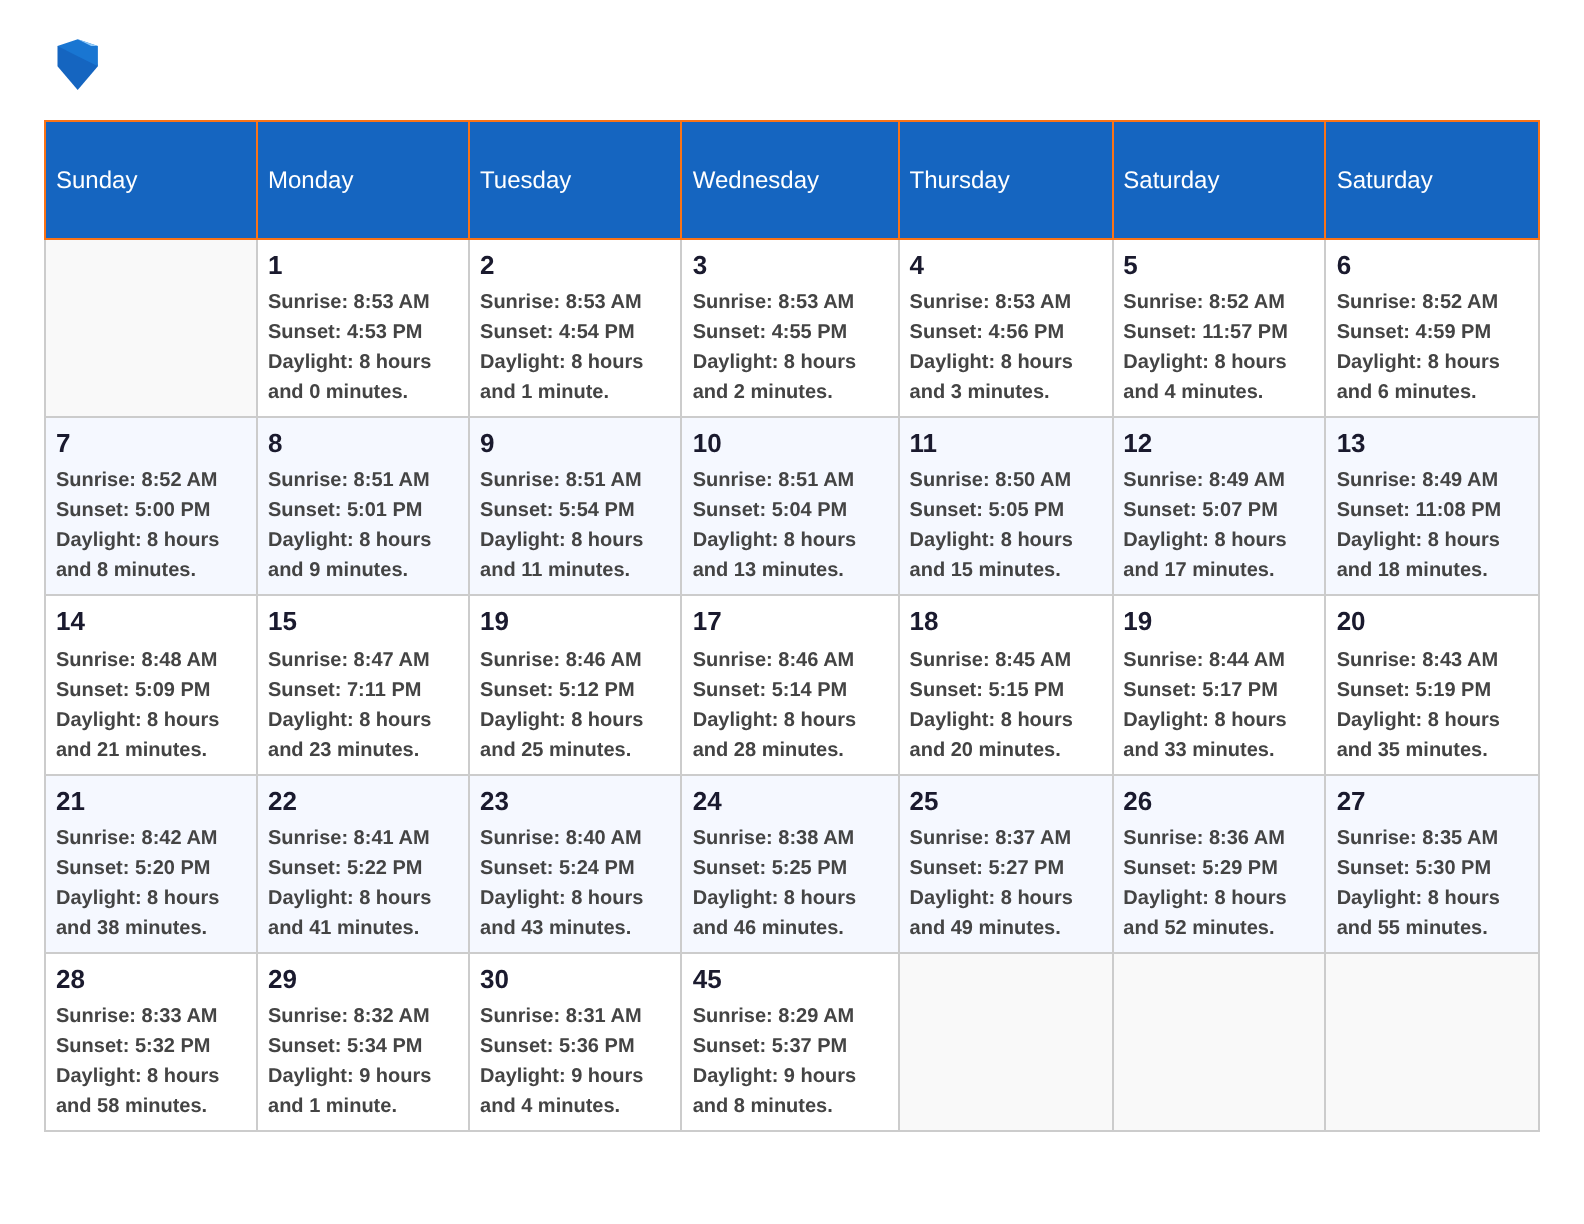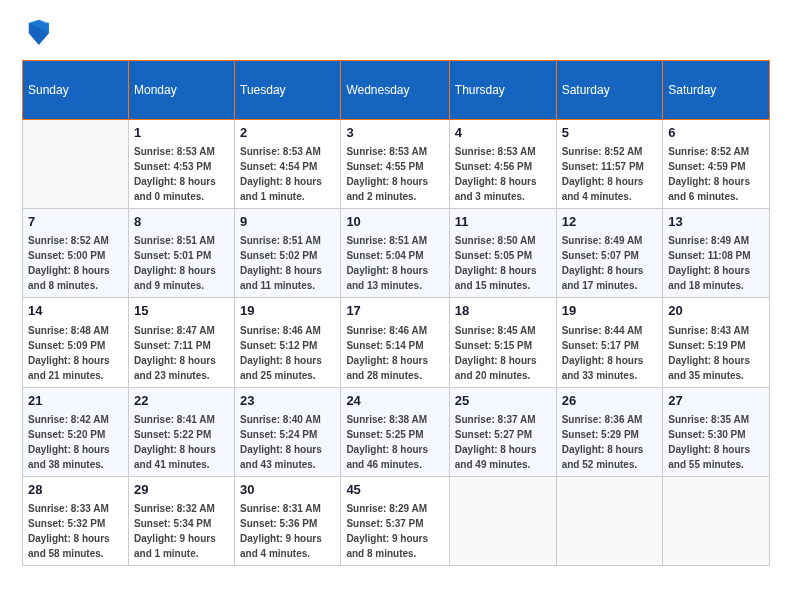--- a/index.html
+++ b/index.html
@@ -210,21 +210,21 @@
               <span>Sunrise: 8:51 AM</span>
               <span>Sunset: 5:01 PM</span>
               <span>Daylight: 8 hours</span>
               <span> and 9 minutes.</span>
             </div>
           </td>
           <td>
             <span class="day-number">9</span>
             <div class="day-info">
               <span>Sunrise: 8:51 AM</span>
-              <span>Sunset: 5:02 PM</span>
+              <span>Sunset: 5:54 PM</span>
               <span>Daylight: 8 hours</span>
               <span> and 11 minutes.</span>
             </div>
           </td>
           <td>
             <span class="day-number">10</span>
             <div class="day-info">
               <span>Sunrise: 8:51 AM</span>
               <span>Sunset: 5:04 PM</span>
               <span>Daylight: 8 hours</span>

